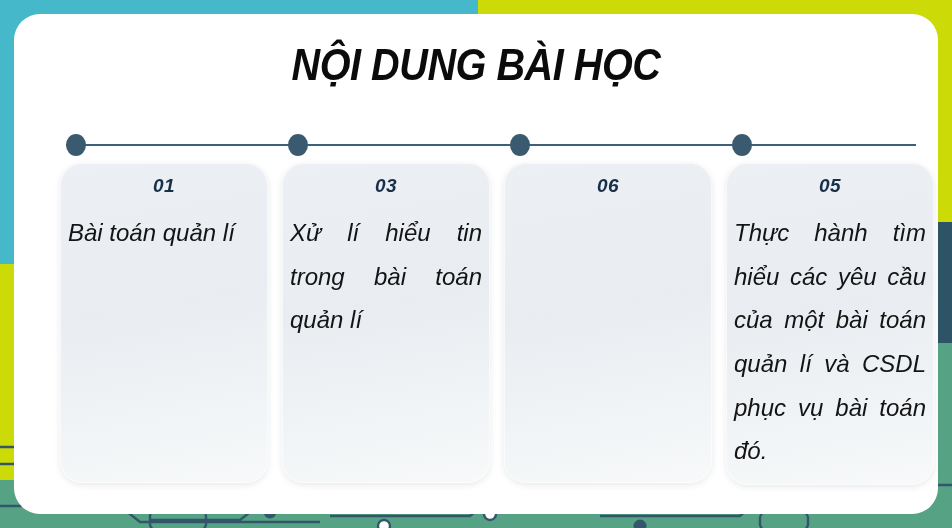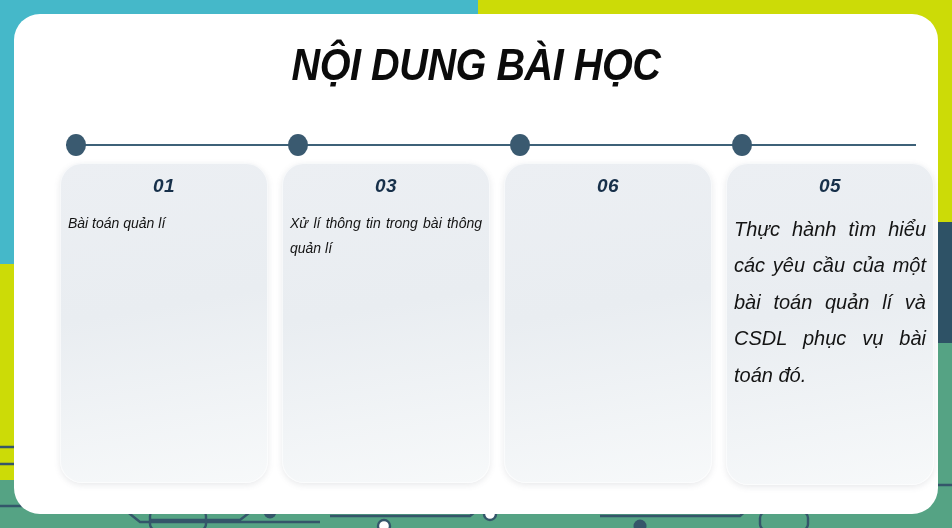--- a/index.html
+++ b/index.html
@@ -58,31 +58,31 @@
     border-radius:22px;
     box-shadow:0 2px 6px rgba(90,100,115,0.14), 0 0 0 1px rgba(255,255,255,0.6) inset;
     overflow:hidden;
   }
   .card .num {
     text-align:center; font-weight:bold; font-size:19px;
     color:#17304a; margin-top:12px; letter-spacing:0.5px;
   }
   .card .body {
     margin:14px 8px 0 8px;
-    font-size:14px; line-height:1.82;
+    font-size:24px; line-height:1.82;
     color:#141414; text-align:justify;
     text-align-last:left;
     word-spacing:0px;
   }
   #card1 { left:52px;  height:320px; }
   #card2 { left:274px; height:320px; }
   #card3 { left:496px; height:320px; }
   #card4 { left:718px; height:322px; }
   #card1 .body { text-align:left; }
-  #card4 .body { font-size:20px; }
+  #card4 .body { font-size:24px; }
 </style>
 </head>
 <body>
 
 <div class="stage">
 
   <div class="bg-teal"></div>
   <div class="bg-yellow-top"></div>
   <div class="bg-yellow-left"></div>
   <div class="bg-navy"></div>
@@ -157,21 +157,21 @@
 
   <div class="cards">
 
     <div class="card" id="card1">
       <div class="num">01</div>
       <div class="body">Bài toán quản lí</div>
     </div>
 
     <div class="card" id="card2">
       <div class="num">03</div>
-      <div class="body">Xử lí thông tin trong bài thông quản lí</div>
+      <div class="body">Xử lí hiểu tin trong bài toán quản lí</div>
     </div>
 
     <div class="card" id="card3">
       <div class="num">06</div>
     </div>
 
     <div class="card" id="card4">
       <div class="num">05</div>
       <div class="body">Thực hành tìm hiểu các yêu cầu của một bài toán quản lí và CSDL phục vụ bài toán đó.</div>
     </div>

